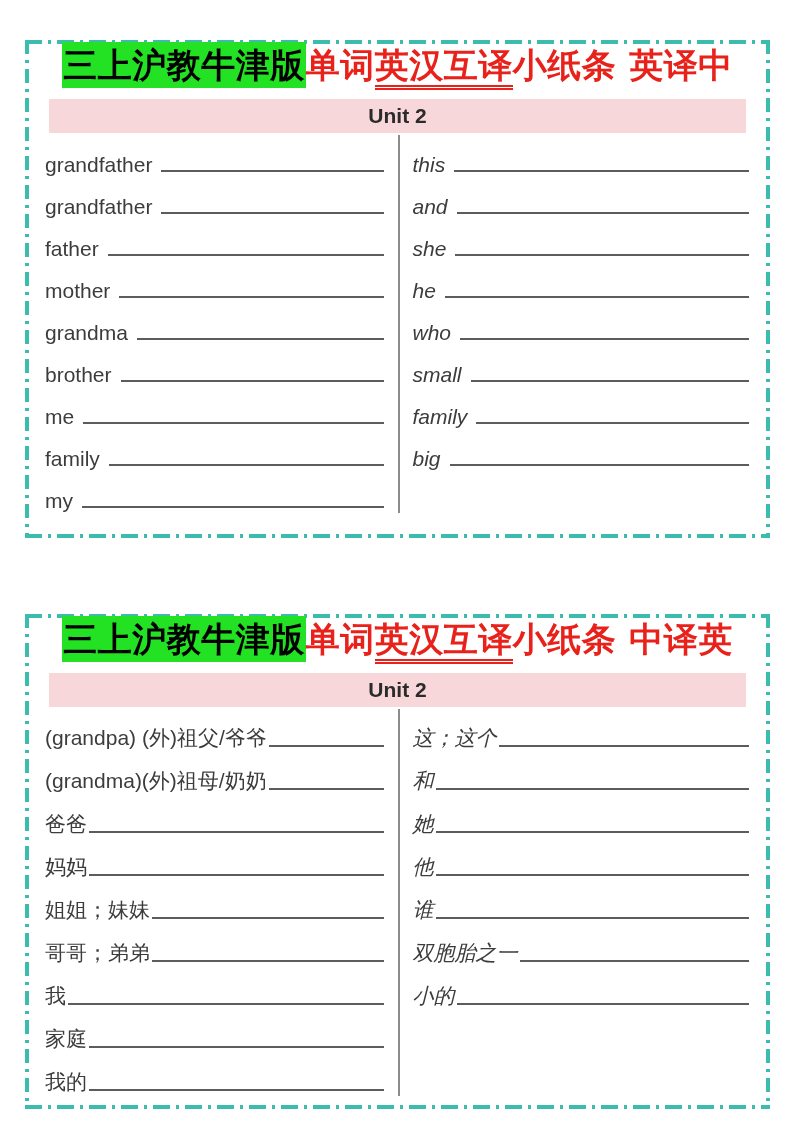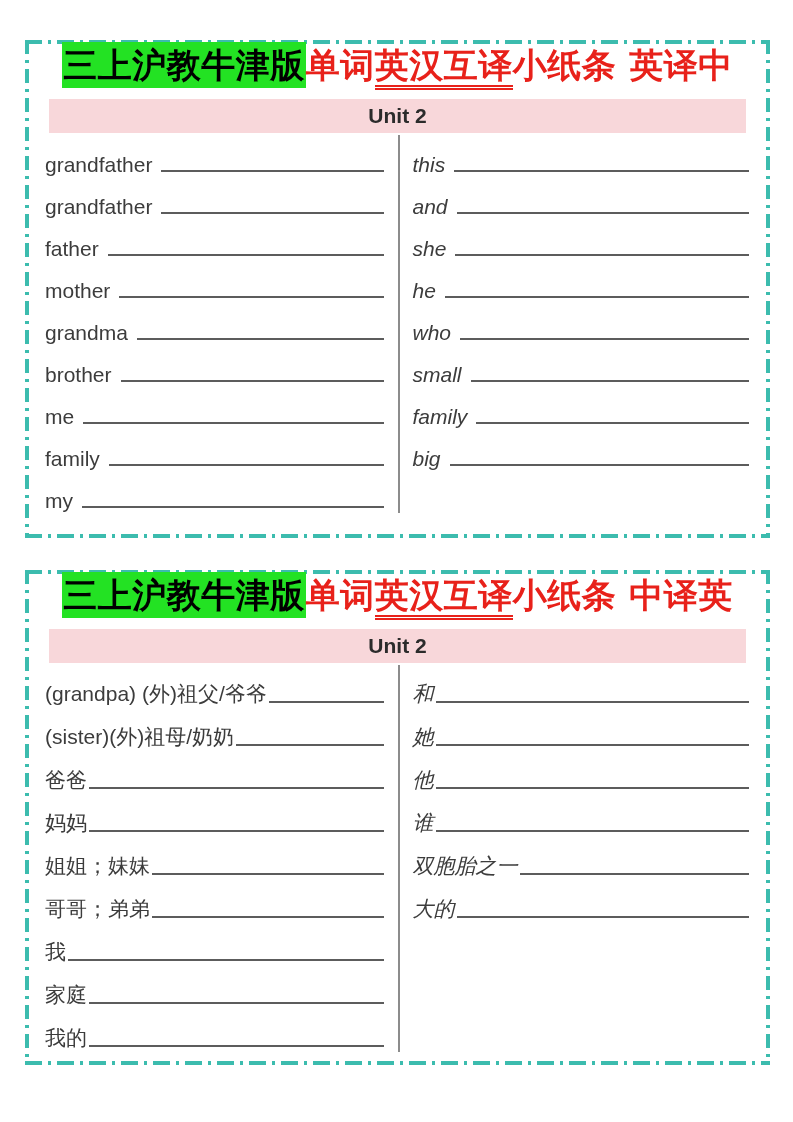--- a/index.html
+++ b/index.html
@@ -22,21 +22,21 @@
     background-image:
       repeating-linear-gradient(90deg, #3cbcae 0 17px, transparent 17px 23px, #3cbcae 23px 26px, transparent 26px 32px),
       repeating-linear-gradient(90deg, #3cbcae 0 17px, transparent 17px 23px, #3cbcae 23px 26px, transparent 26px 32px),
       repeating-linear-gradient(180deg, #3cbcae 0 14px, transparent 14px 20px, #3cbcae 20px 23px, transparent 23px 29px),
       repeating-linear-gradient(180deg, #3cbcae 0 14px, transparent 14px 20px, #3cbcae 20px 23px, transparent 23px 29px);
     background-size: 100% 4px, 100% 4px, 4px 100%, 4px 100%;
     background-position: top left, bottom left, top left, top right;
     background-repeat: no-repeat;
   }
   .card-en { margin-top: 40px; height: 498px; }
-  .card-zh { margin-top: 32px; height: 495px; }
+  .card-zh { margin-top: 76px; height: 495px; }
 
   .card-title {
     margin-top: 11px;
     text-align: center;
     font-size: 34px;
     font-weight: 900;
     white-space: nowrap;
     line-height: 1.5;
     letter-spacing: 0.5px;
   }
@@ -193,21 +193,21 @@
     </div>
     <div class="columns">
       <div class="col col-left">
 
           <div class="row">
             <span class="word">(grandpa) (外)祖父/爷爷</span>
             <span class="line"></span>
           </div>
 
           <div class="row">
-            <span class="word">(sister)(外)祖母/奶奶</span>
+            <span class="word">(grandma)(外)祖母/奶奶</span>
             <span class="line"></span>
           </div>
 
           <div class="row">
             <span class="word">爸爸</span>
             <span class="line"></span>
           </div>
 
           <div class="row">
             <span class="word">妈妈</span>
@@ -234,20 +234,24 @@
             <span class="line"></span>
           </div>
 
           <div class="row">
             <span class="word">我的</span>
             <span class="line"></span>
           </div>
         </div>
       <div class="col col-right">
 
+          <div class="row">
+            <span class="word">这；这个</span>
+            <span class="line"></span>
+          </div>
 
           <div class="row">
             <span class="word">和</span>
             <span class="line"></span>
           </div>
 
           <div class="row">
             <span class="word">她</span>
             <span class="line"></span>
           </div>
@@ -260,22 +264,22 @@
           <div class="row">
             <span class="word">谁</span>
             <span class="line"></span>
           </div>
 
           <div class="row">
             <span class="word">双胞胎之一</span>
             <span class="line"></span>
           </div>
 
-
-          <div class="row">
-            <span class="word">大的</span>
-            <span class="line"></span>
-          </div>
+          <div class="row">
+            <span class="word">小的</span>
+            <span class="line"></span>
+          </div>
+
         </div>
     </div>
   </section>
 
 </div>
 
 </body></html>

